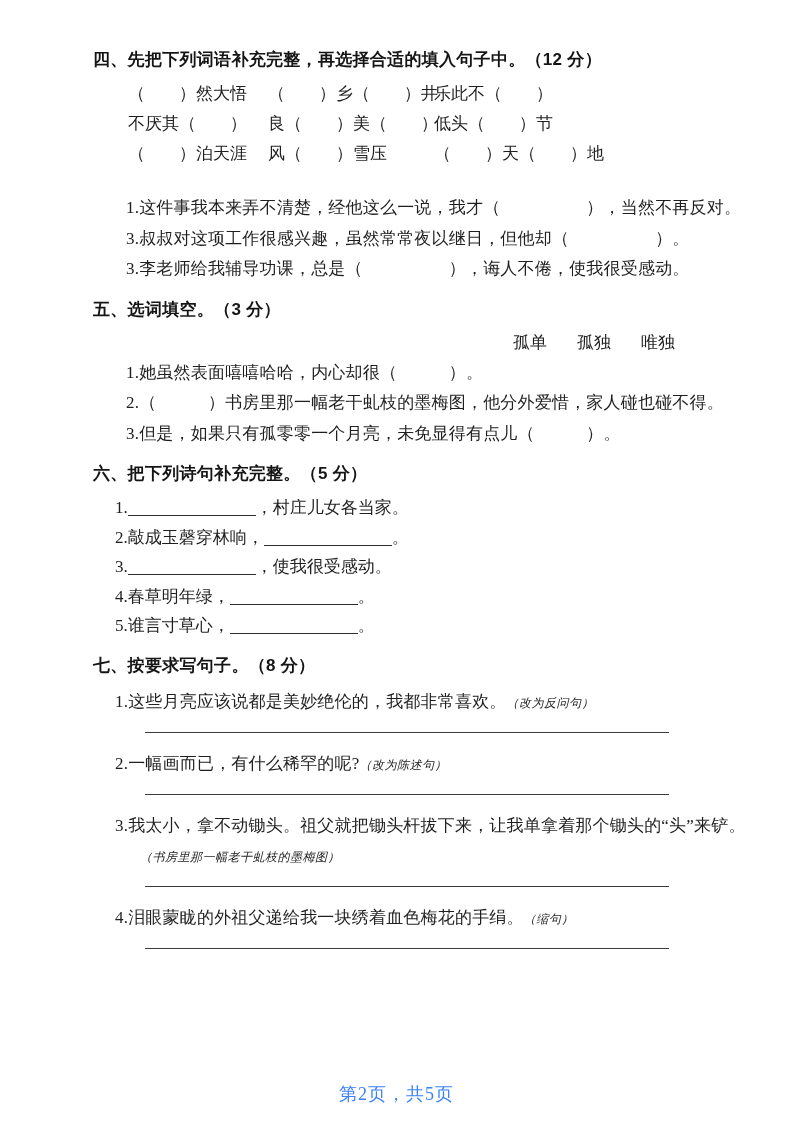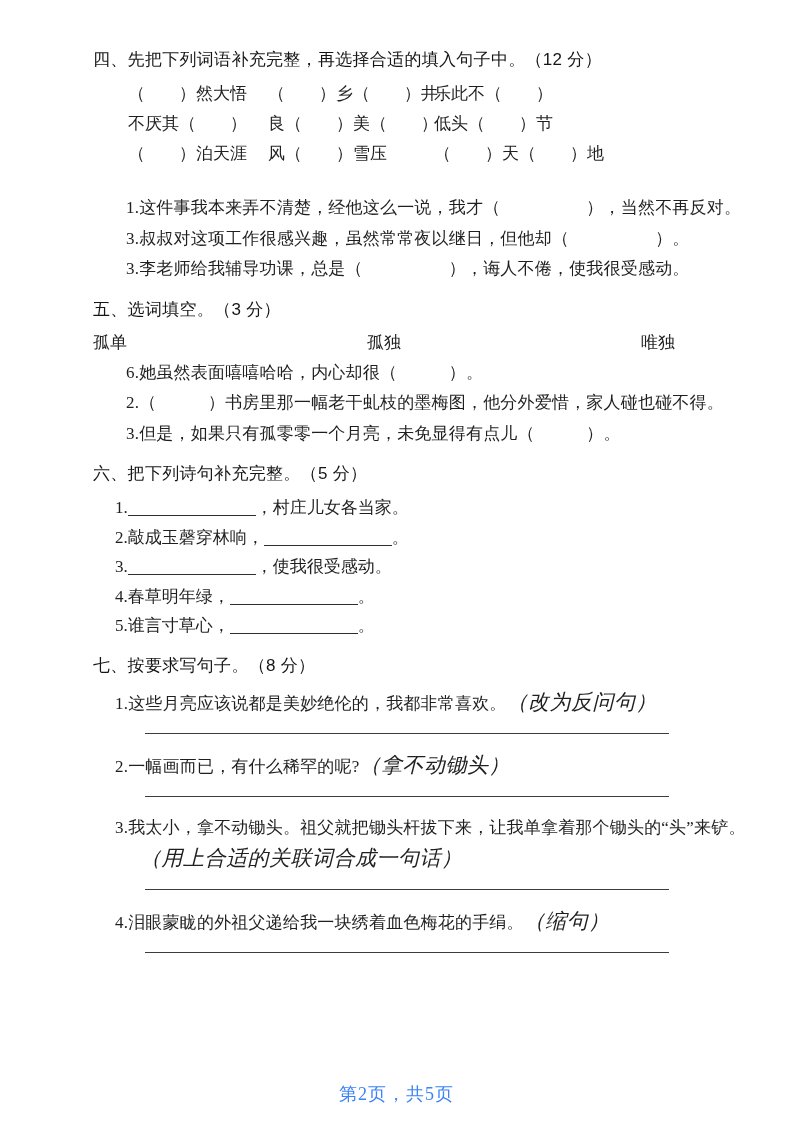--- a/index.html
+++ b/index.html
@@ -16,21 +16,21 @@
     overflow: hidden;
   }
   .content {
     position: absolute;
     left: 93px;
     top: 48px;
     width: 672px;
   }
   h2.sec-heading {
     font-family: "Liberation Sans", "DejaVu Sans", sans-serif;
-    font-weight: 400;
+    font-weight: 700;
     font-size: 17px;
     line-height: 24px;
     margin: 13px 0 7px 0;
     color: #151515;
     letter-spacing: 0.3px;
   }
   section:first-of-type h2.sec-heading { margin-top: 0; }
 
   
   .wgrid {
@@ -45,22 +45,22 @@
   .q {
     margin: 0 0 0 33px;
     line-height: 30.5px;
     white-space: nowrap;
     letter-spacing: 0.2px;
   }
 
   
   .bank {
     display: flex;
-    justify-content: space-between;
-    gap: 38px;
+    justify-content: flex-end;
+    gap: 30px;
     line-height: 27px;
     margin: 2px 90px 2px 0;
     font-weight: 500;
   }
 
   
   .poem {
     margin: 0 0 0 22px;
     line-height: 29.5px;
   }
@@ -75,21 +75,21 @@
   
   .q7 {
     margin: 9px 0 0 47px;
     text-indent: -25px;
     line-height: 30px;
     max-width: 616px;
     letter-spacing: 0.2px;
   }
   .hint {
     font-style: italic;
-    font-size: 21px;
+    font-size: 12px;
     letter-spacing: 0.5px;
   }
   .answer-line {
     height: 0;
     border-bottom: 1.5px solid #3c3c3c;
     margin: 14px 0 16px 52px;
     width: 524px;
   }
 
   footer.page-footer {
@@ -127,44 +127,44 @@
       <p class="q">3.李老师给我辅导功课，总是（　　　　　），诲人不倦，使我很受感动。</p>
     </section>
 
     <section>
       <h2 class="sec-heading">五、选词填空。（3 分）</h2>
       <div class="bank">
         <span>孤单</span>
         <span>孤独</span>
         <span>唯独</span>
       </div>
-      <p class="q">6.她虽然表面嘻嘻哈哈，内心却很（　　　）。</p>
+      <p class="q">1.她虽然表面嘻嘻哈哈，内心却很（　　　）。</p>
       <p class="q">2.（　　　）书房里那一幅老干虬枝的墨梅图，他分外爱惜，家人碰也碰不得。</p>
       <p class="q">3.但是，如果只有孤零零一个月亮，未免显得有点儿（　　　）。</p>
     </section>
 
     <section>
       <h2 class="sec-heading">六、把下列诗句补充完整。（5 分）</h2>
       <p class="poem"><span>1.</span><span class="blank"></span><span>，村庄儿女各当家。</span></p>
       <p class="poem"><span>2.敲成玉磬穿林响，</span><span class="blank"></span><span>。</span></p>
       <p class="poem"><span>3.</span><span class="blank"></span><span>，使我很受感动。</span></p>
       <p class="poem"><span>4.春草明年绿，</span><span class="blank"></span><span>。</span></p>
       <p class="poem"><span>5.谁言寸草心，</span><span class="blank"></span><span>。</span></p>
     </section>
 
     <section>
       <h2 class="sec-heading">七、按要求写句子。（8 分）</h2>
 
       <p class="q7"><span>1.这些月亮应该说都是美妙绝伦的，我都非常喜欢。</span><span class="hint">（改为反问句）</span></p>
       <div class="answer-line"></div>
 
-      <p class="q7"><span>2.一幅画而已，有什么稀罕的呢?</span><span class="hint">（拿不动锄头）</span></p>
+      <p class="q7"><span>2.一幅画而已，有什么稀罕的呢?</span><span class="hint">（改为陈述句）</span></p>
       <div class="answer-line"></div>
 
-      <p class="q7"><span>3.我太小，拿不动锄头。祖父就把锄头杆拔下来，让我单拿着那个锄头的“头”来铲。</span><span class="hint">（用上合适的关联词合成一句话）</span></p>
+      <p class="q7"><span>3.我太小，拿不动锄头。祖父就把锄头杆拔下来，让我单拿着那个锄头的“头”来铲。</span><span class="hint">（书房里那一幅老干虬枝的墨梅图）</span></p>
       <div class="answer-line"></div>
 
       <p class="q7"><span>4.泪眼蒙眬的外祖父递给我一块绣着血色梅花的手绢。</span><span class="hint">（缩句）</span></p>
       <div class="answer-line"></div>
     </section>
 
   </main>
 
   <footer class="page-footer">
     <span>第2页，共5页</span>

